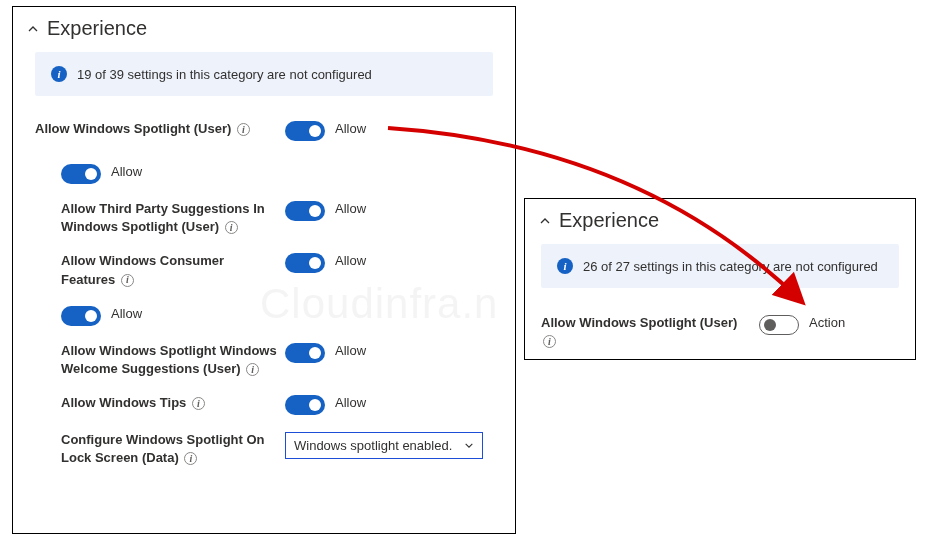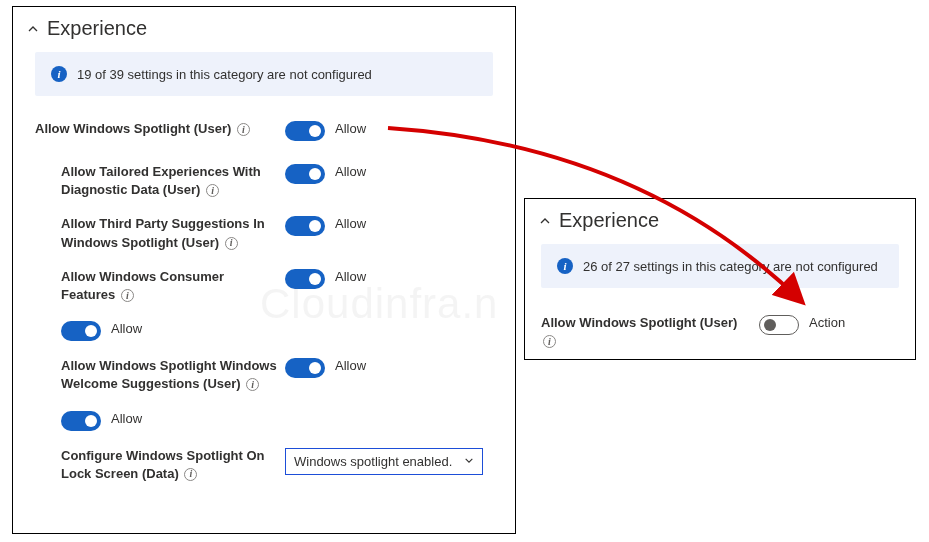--- a/index.html
+++ b/index.html
@@ -162,23 +162,20 @@
       <div class="toggle on">
           <div class="knob"></div>
         </div>
       <span class="toggle-label">Allow</span>
     </div>
   </div>
 
   <div style="height:6px"></div>
 
   <div class="setting-row sub">
-    <span class="setting-label">
-      <span>Allow Tailored Experiences With Diagnostic Data (User) </span><span class="help-icon">i</span>
-    </span>
     <div class="control-col">
       <div class="toggle on">
           <div class="knob"></div>
         </div>
       <span class="toggle-label">Allow</span>
     </div>
   </div>
 
   <div class="setting-row sub">
     <span class="setting-label">
@@ -219,20 +216,23 @@
     </span>
     <div class="control-col">
       <div class="toggle on">
           <div class="knob"></div>
         </div>
       <span class="toggle-label">Allow</span>
     </div>
   </div>
 
   <div class="setting-row sub">
+    <span class="setting-label">
+      <span>Allow Windows Tips </span><span class="help-icon">i</span>
+    </span>
     <div class="control-col">
       <div class="toggle on">
           <div class="knob"></div>
         </div>
       <span class="toggle-label">Allow</span>
     </div>
   </div>
 
   <div class="setting-row sub">
     <span class="setting-label">

